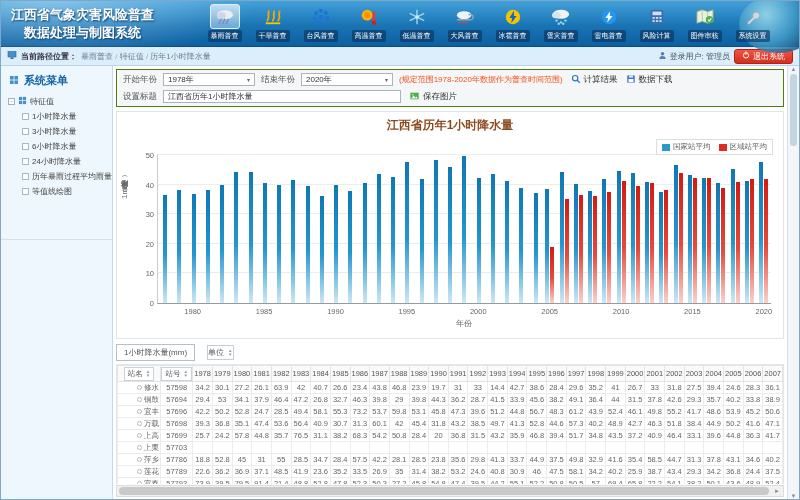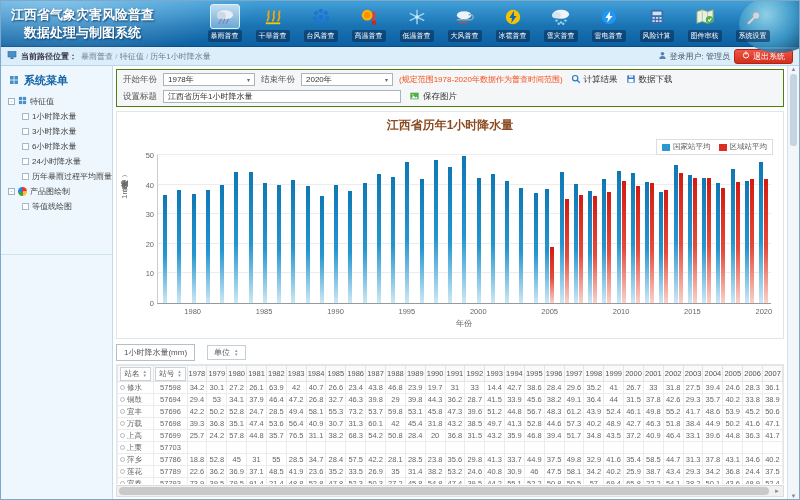--- a/index.html
+++ b/index.html
@@ -64,29 +64,29 @@
   .bar { width:4px; }
   .bar.blue { background:linear-gradient(180deg,#0e78b4 0%,#2496cf 55%,#cce8f6 100%); }
   .bar.red  { background:linear-gradient(180deg,#d31b10 0%,#e64a3c 55%,#f9d2ca 100%); }
   .ytick { position:absolute; right:calc(100% + 4px); font-size:7.5px; color:#666; transform:translateY(50%); }
   .xtick { position:absolute; top:calc(100% + 3px); font-size:7.5px; color:#666; transform:translateX(-50%); }
   .xlabel { position:absolute; top:calc(100% + 14px); left:50%; transform:translateX(-50%); font-size:8px; color:#666; }
 
   
   .table-controls { display:flex; gap:12px; margin:5px 0 3px; align-items:center; flex-shrink:0; }
   .filter-btn { border:1px solid #b4c0c8; background:#fff; font-size:8px; color:#555; padding:2px 7px; cursor:pointer; font-family:inherit; }
-  .unit-dd { border:1px solid #c4ced6; background:#fff; font-size:8px; color:#555; padding:1px 6px; display:flex; gap:4px; align-items:center; cursor:pointer; }
+  .unit-dd { border:1px solid #c4ced6; background:#fff; font-size:8px; color:#555; padding:1px 0; display:flex; gap:4px; align-items:center; cursor:pointer; }
   .sort { display:inline-flex; flex-direction:column; line-height:4px; }
   .sort i { font-style:normal; font-size:4.5px; color:#99a; }
   .table-wrap { flex:1; overflow:hidden; border:1px solid #e4e7ea; border-bottom:none; }
   table { border-collapse:collapse; table-layout:fixed; font-size:7.5px; color:#666; }
   th { border:1px solid #e4e4e4; background:#fafafa; font-weight:normal; color:#555; height:16px; padding:0; }
   .th-box { display:inline-flex; align-items:center; gap:3px; border:1px solid #c8d2da; background:#fff; padding:1px 3px; }
   td { border:1px solid #ececec; text-align:center; height:12px; padding:0 1px; white-space:nowrap; overflow:hidden; }
-  td.name { text-align:left; padding-left:2px; }
+  td.name { text-align:left; padding-left:19px; }
   .radio { display:inline-block; width:5px; height:5px; border:1px solid #b0bcc6; border-radius:50%; background:#fff; margin-right:2px; vertical-align:middle; }
 
   
   .hscroll { height:12px; background:#f1f1f1; border:1px solid #dcdcdc; display:flex; align-items:center; margin:1px 0 2px; flex-shrink:0; }
   .hthumb { height:8px; background:#c9c9c9; border-radius:4px; flex:1; margin:0 2px; }
   .sbarrow { width:12px; text-align:center; font-size:6px; color:#889; flex-shrink:0; cursor:pointer; }
   .vscroll { width:12px; background:#f3f6f8; border-left:1px solid #d4e0ea; display:flex; flex-direction:column; align-items:center; font-size:6px; color:#88a; flex-shrink:0; }
   .vthumb { width:7px; height:72px; background:#c4d4e0; border-radius:3px; margin-top:2px; cursor:pointer; }
   .vscroll .bottom { margin-top:auto; }
 </style>
@@ -307,25 +307,20 @@
             <span class="chk"></span>
             <span>6小时降水量</span>
           </div>
           <div class="tree-item">
             <span class="chk"></span>
             <span>24小时降水量</span>
           </div>
           <div class="tree-item">
             <span class="chk"></span>
             <span>历年暴雨过程平均雨量</span>
-          </div>
-          <div class="tree-group">
-            <span class="toggle">-</span>
-            <span class="pie-ic"></span>
-            <span>产品图绘制</span>
           </div>
           <div class="tree-item">
             <span class="chk"></span>
             <span>等值线绘图</span>
           </div>
         </div>
     </div>
 
     <div class="main">
 

